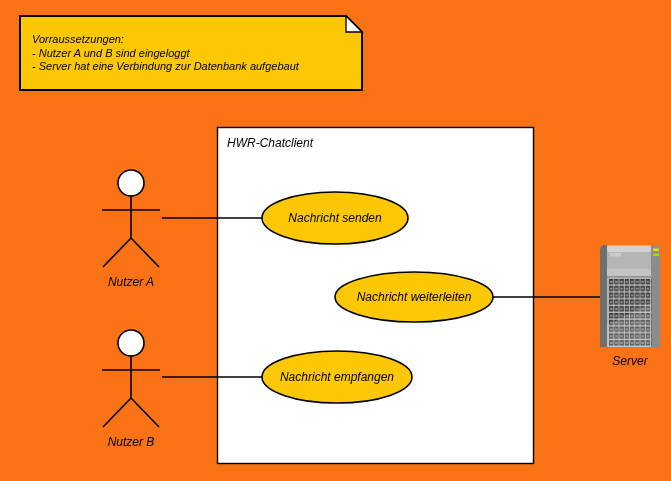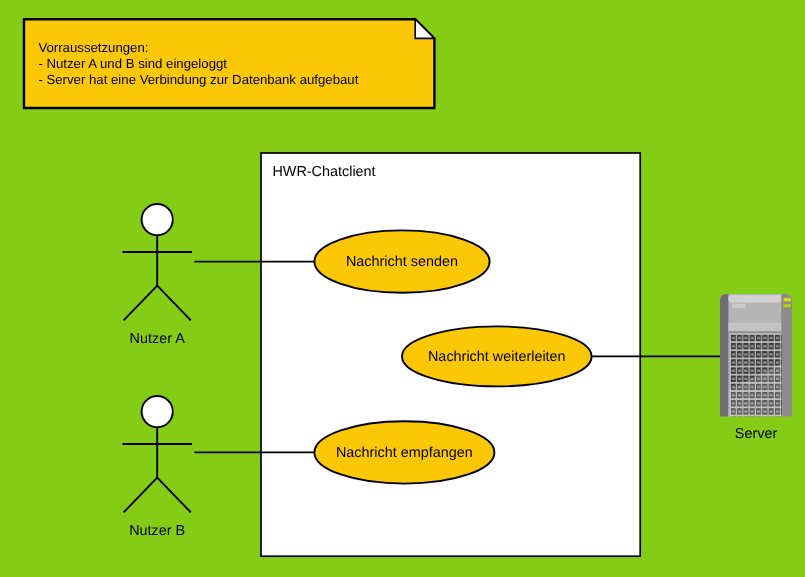--- a/index.html
+++ b/index.html
@@ -4,22 +4,23 @@
 <style>
   html, body {
     margin: 0;
     padding: 0;
     background: #ffffff;
   }
   .canvas {
     position: relative;
     width: 671px;
     height: 481px;
-    background: #84cc16;
+    background: #f97316;
     overflow: hidden;
+    font-style: italic;
   }
   svg { display: block; }
   text {
     font-family: "Liberation Sans", sans-serif;
     fill: #000000;
   }
   .label-12 { font-size: 12px; }
   .label-11 { font-size: 11px; }
   .uc-label { font-size: 12px; text-anchor: middle; }
   .center-label { font-size: 12px; text-anchor: middle; }

